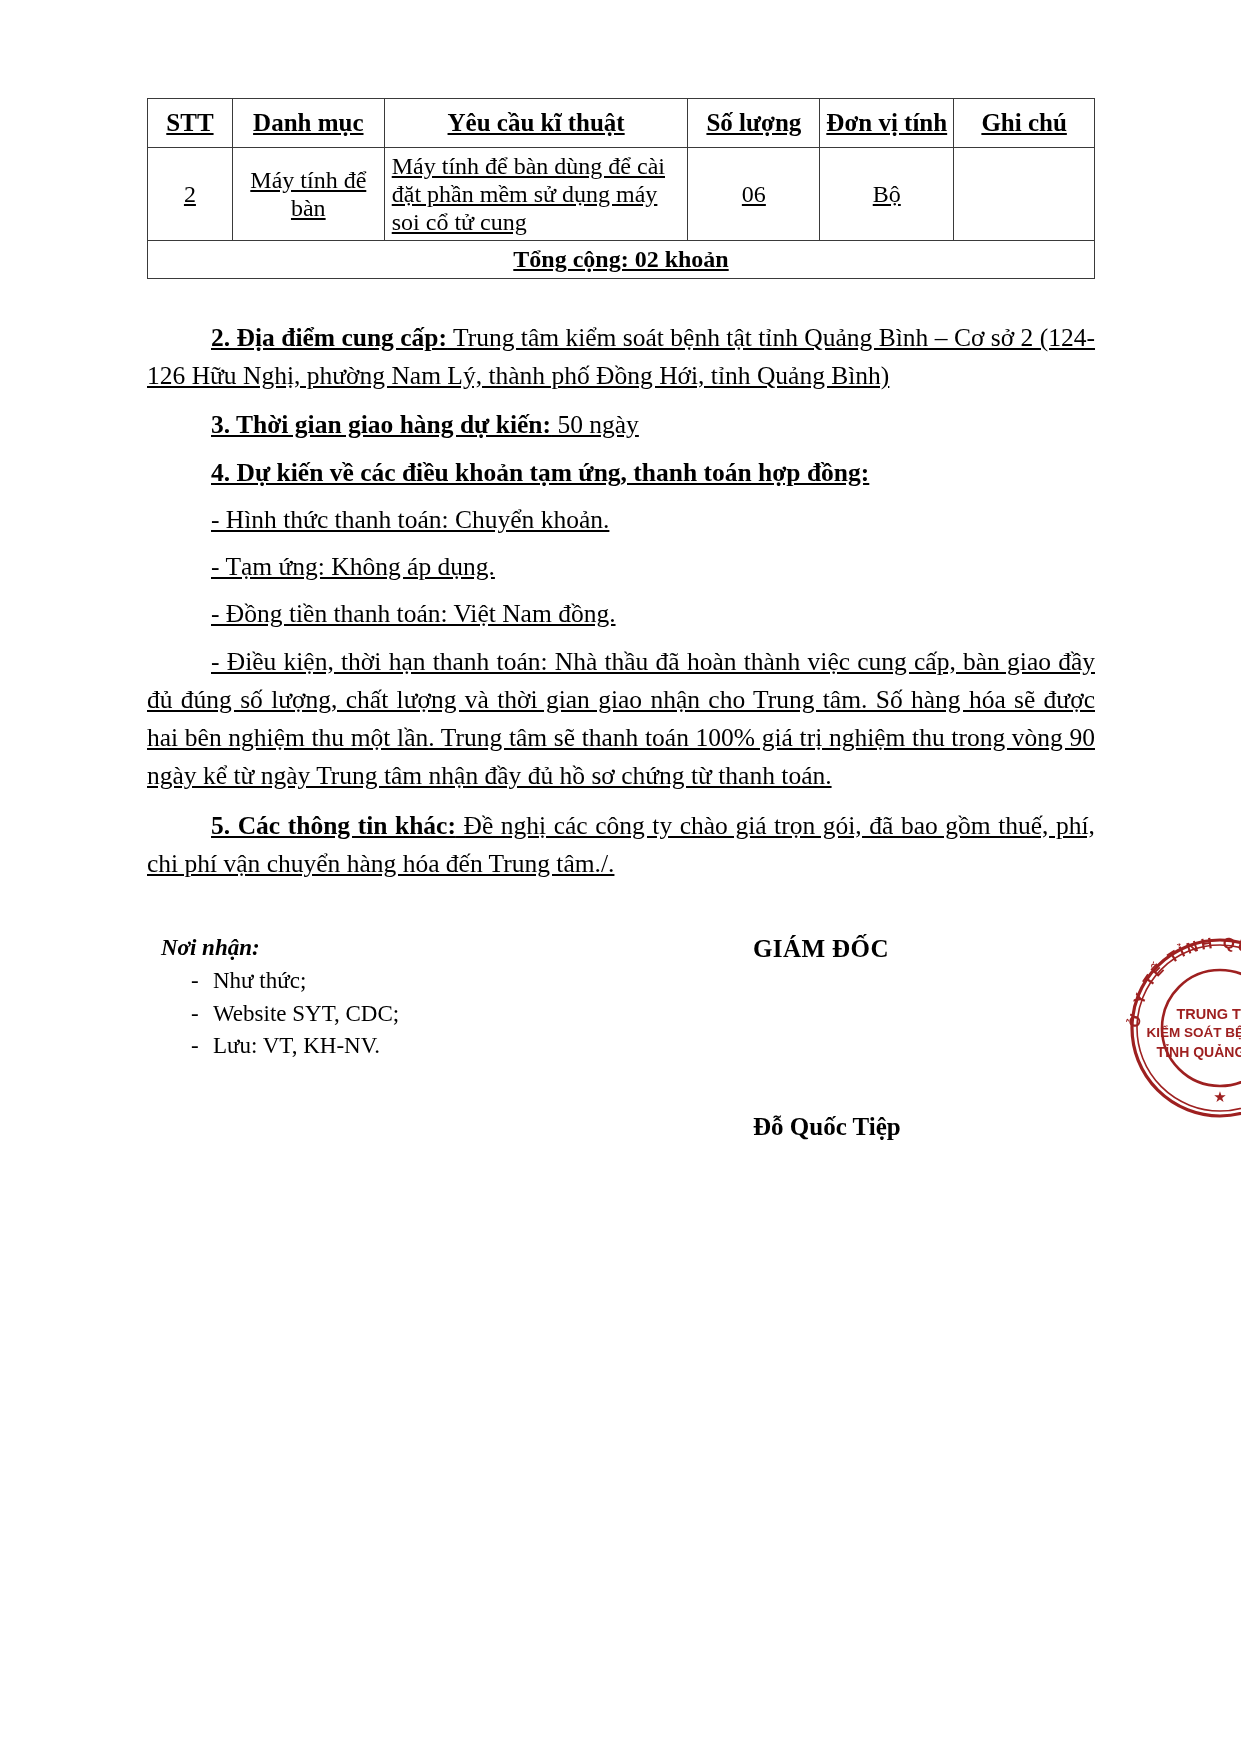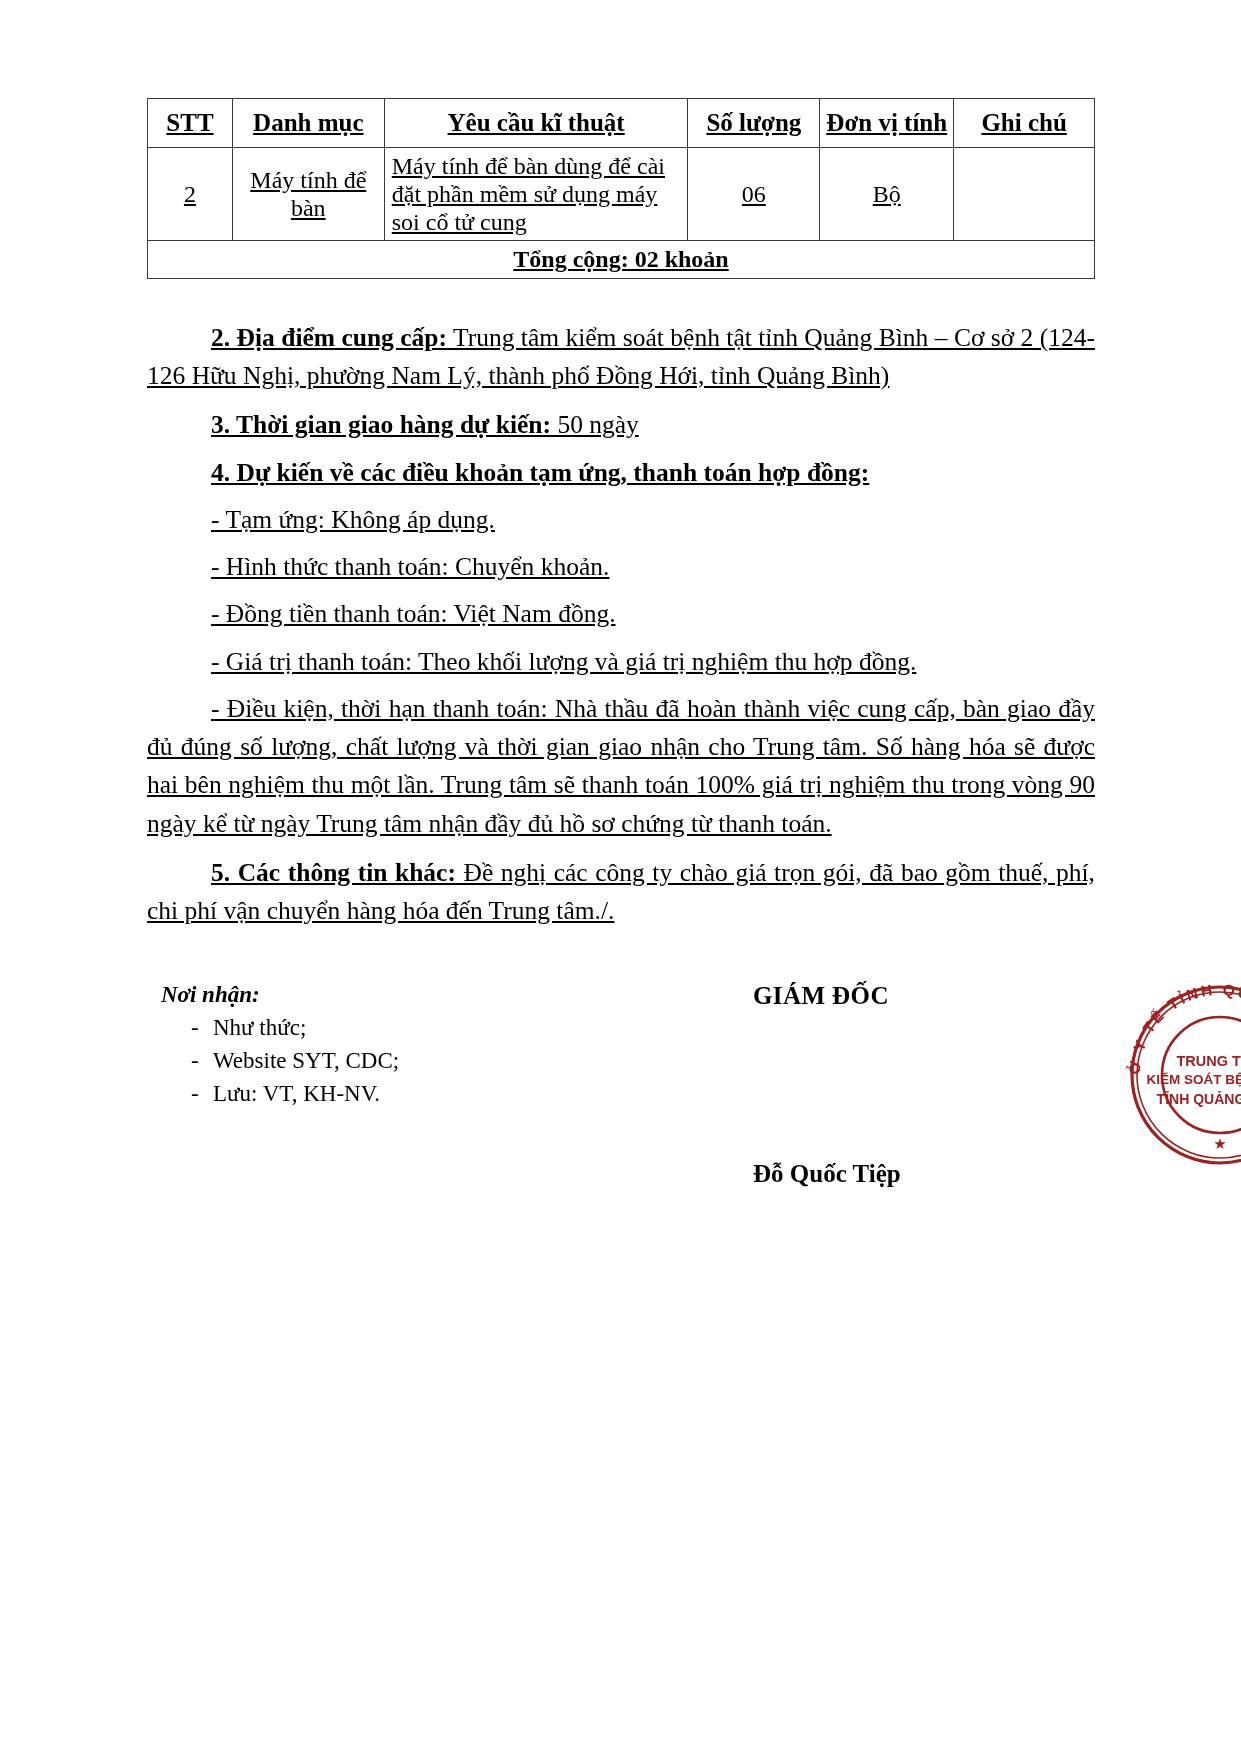--- a/index.html
+++ b/index.html
@@ -209,24 +209,23 @@
     </p>
 
     <p class="para indent gap-top-md">
       <span class="b">3. Thời gian giao hàng dự kiến:</span><span> 50 ngày</span>
     </p>
 
     <p class="para indent gap-top-sm">
       <span class="b">4. Dự kiến về các điều khoản tạm ứng, thanh toán hợp đồng:</span>
     </p>
 
+    <p class="dash-item gap-top-sm">- Hình thức thanh toán: Chuyển khoản.</p>
     <p class="dash-item gap-top-sm">- Tạm ứng: Không áp dụng.</p>
-    <p class="dash-item gap-top-sm">- Hình thức thanh toán: Chuyển khoản.</p>
     <p class="dash-item gap-top-sm">- Đồng tiền thanh toán: Việt Nam đồng.</p>
-    <p class="dash-item gap-top-sm">- Giá trị thanh toán: Theo khối lượng và giá trị nghiệm thu hợp đồng.</p>
 
     <p class="para indent gap-top-sm">- Điều kiện, thời hạn thanh toán: Nhà thầu đã hoàn thành việc cung cấp, bàn giao đầy đủ đúng số lượng, chất lượng và thời gian giao nhận cho Trung tâm. Số hàng hóa sẽ được hai bên nghiệm thu một lần. Trung tâm sẽ thanh toán 100% giá trị nghiệm thu trong vòng 90 ngày kể từ ngày Trung tâm nhận đầy đủ hồ sơ chứng từ thanh toán.</p>
 
     <p class="para indent gap-top-md">
       <span class="b">5. Các thông tin khác:</span><span> Đề nghị các công ty chào giá trọn gói, đã bao gồm thuế, phí, chi phí vận chuyển hàng hóa đến Trung tâm./.</span>
     </p>
 
     <div class="sig-area">
 
       <div class="recipients">

